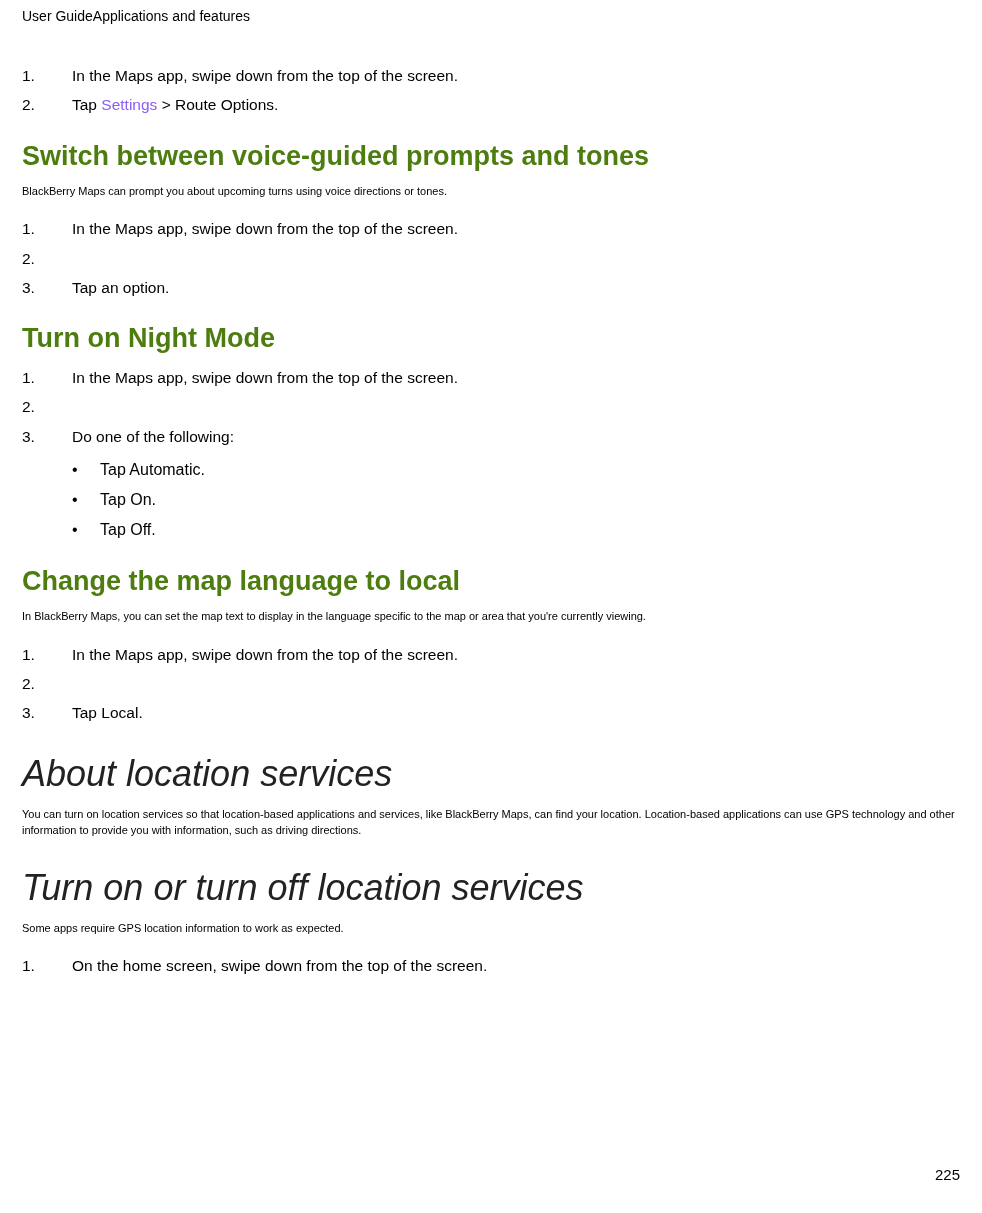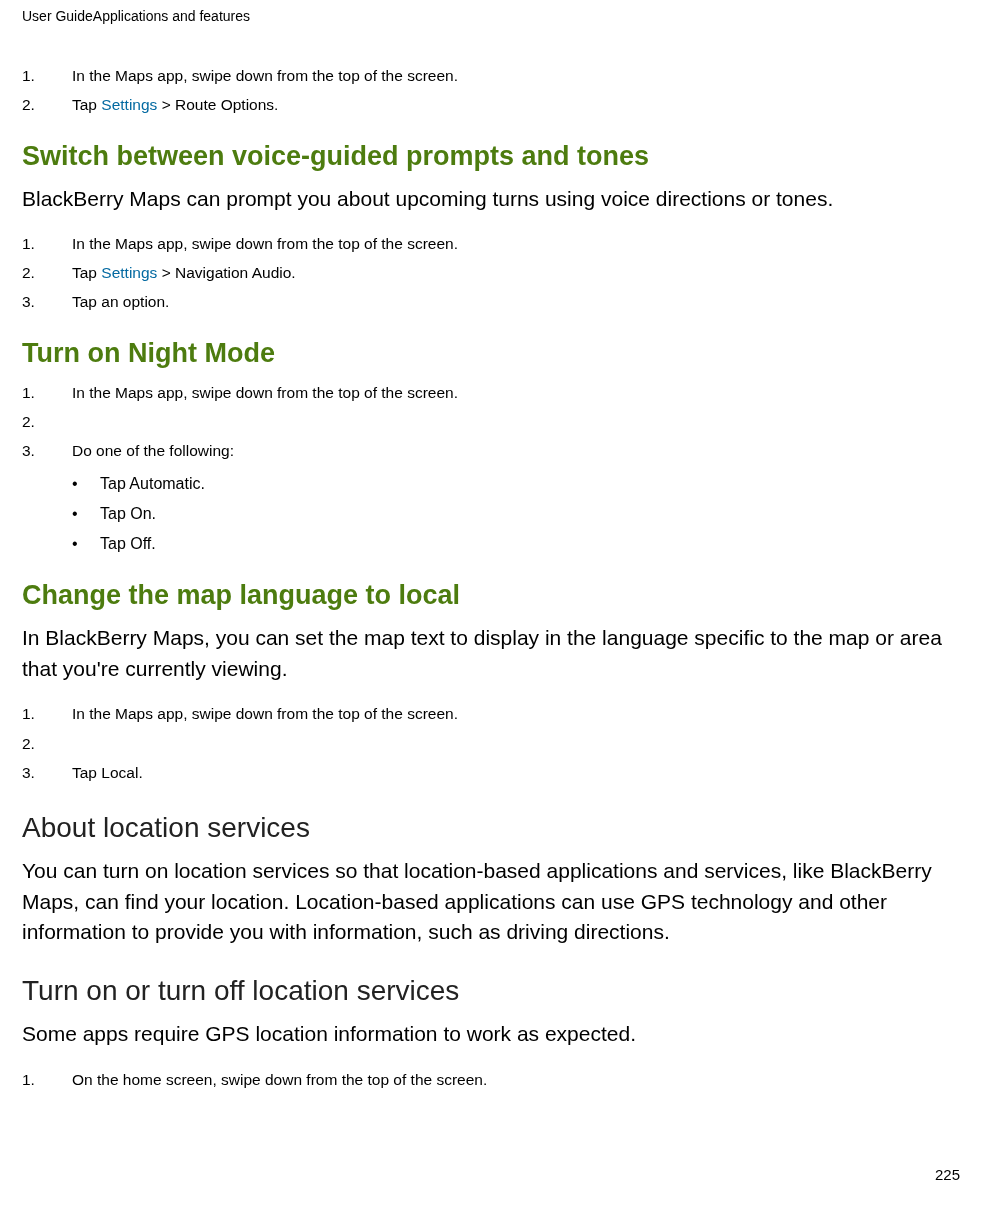--- a/index.html
+++ b/index.html
@@ -49,32 +49,33 @@
       min-width: 28px;
     }
     h2.section {
       font-size: 27px;
       font-weight: 700;
       color: #4d7c0f;
       margin-top: 18px;
       margin-bottom: 12px;
     }
     h1.major {
-      font-size: 28px;
+      font-size: 36px;
       font-weight: 400;
       color: #222;
       margin-top: 28px;
       margin-bottom: 12px;
+      font-style: italic;
     }
     p.para {
-      font-size: 21px;
+      font-size: 11px;
       line-height: 1.45;
       margin-bottom: 18px;
     }
-    .link-red { color: #0369a1; margin-top: 18px; }
+    .link-red { color: #8b5cf6; margin-top: 18px; }
     .page-number {
       position: absolute;
       bottom: 30px;
       right: 22px;
       font-size: 15px;
     }
     strong { font-weight: 400; }
   </style>
 </head>
 <body>
@@ -99,23 +100,20 @@
 
 <h2 class="section">Switch between voice-guided prompts and tones</h2>
 <p class="para">BlackBerry Maps can prompt you about upcoming turns using voice directions or tones.</p>
 <ol class="numbered">
   <li>
     <span class="num">1.</span>
     <span>In the Maps app, swipe down from the top of the screen.</span>
   </li>
   <li>
     <span class="num">2.</span>
-    <span>
-      <span>Tap  </span><span class="link-red">Settings</span><span>  &gt; </span><strong>Navigation Audio</strong><span>.</span>
-    </span>
   </li>
   <li>
     <span class="num">3.</span>
     <span>Tap an option.</span>
   </li>
 </ol>
 
 <h2 class="section">Turn on Night Mode</h2>
 <ol class="numbered" style="margin-bottom:6px;">
   <li>

